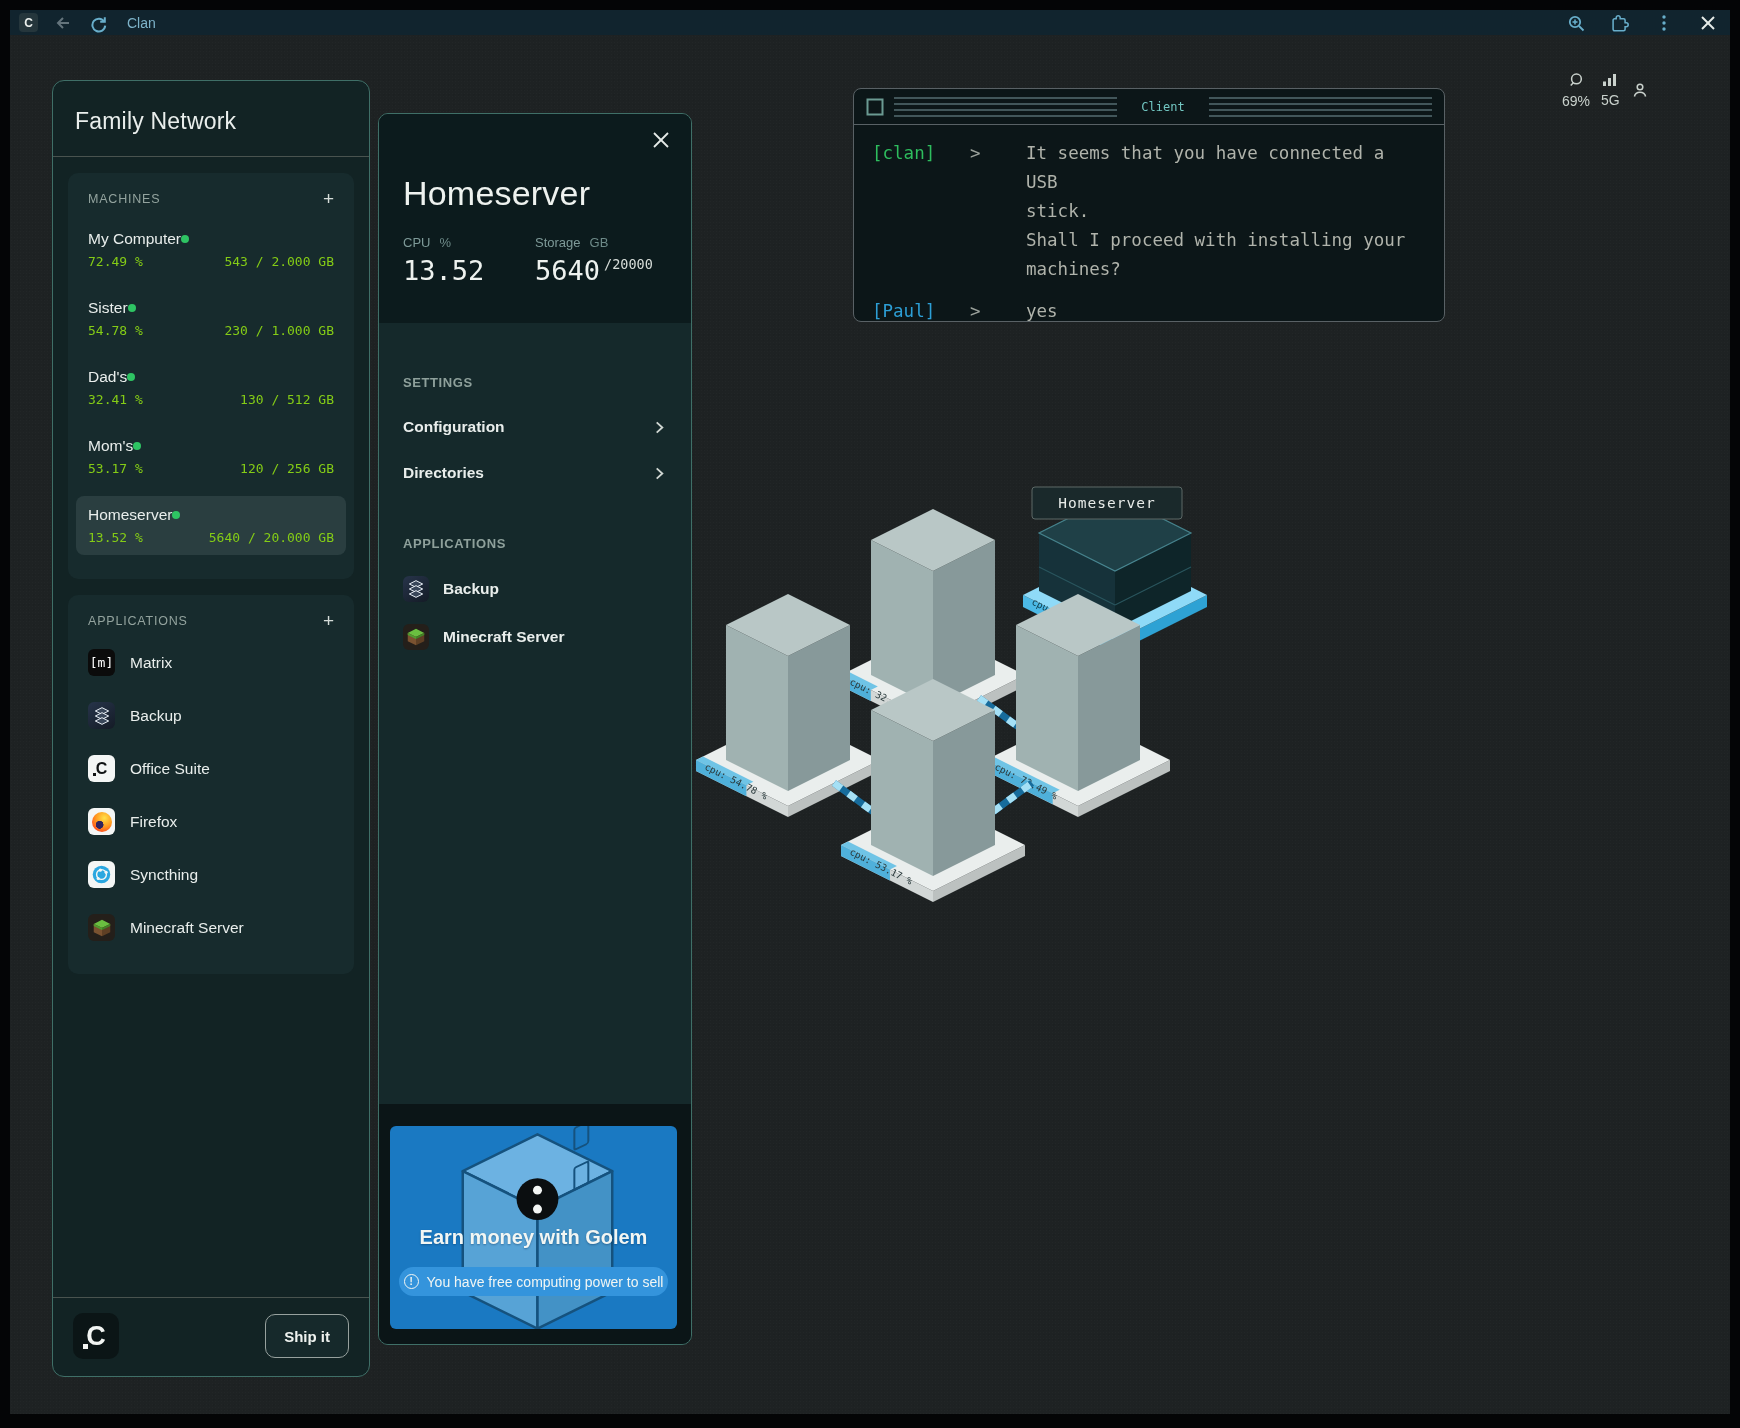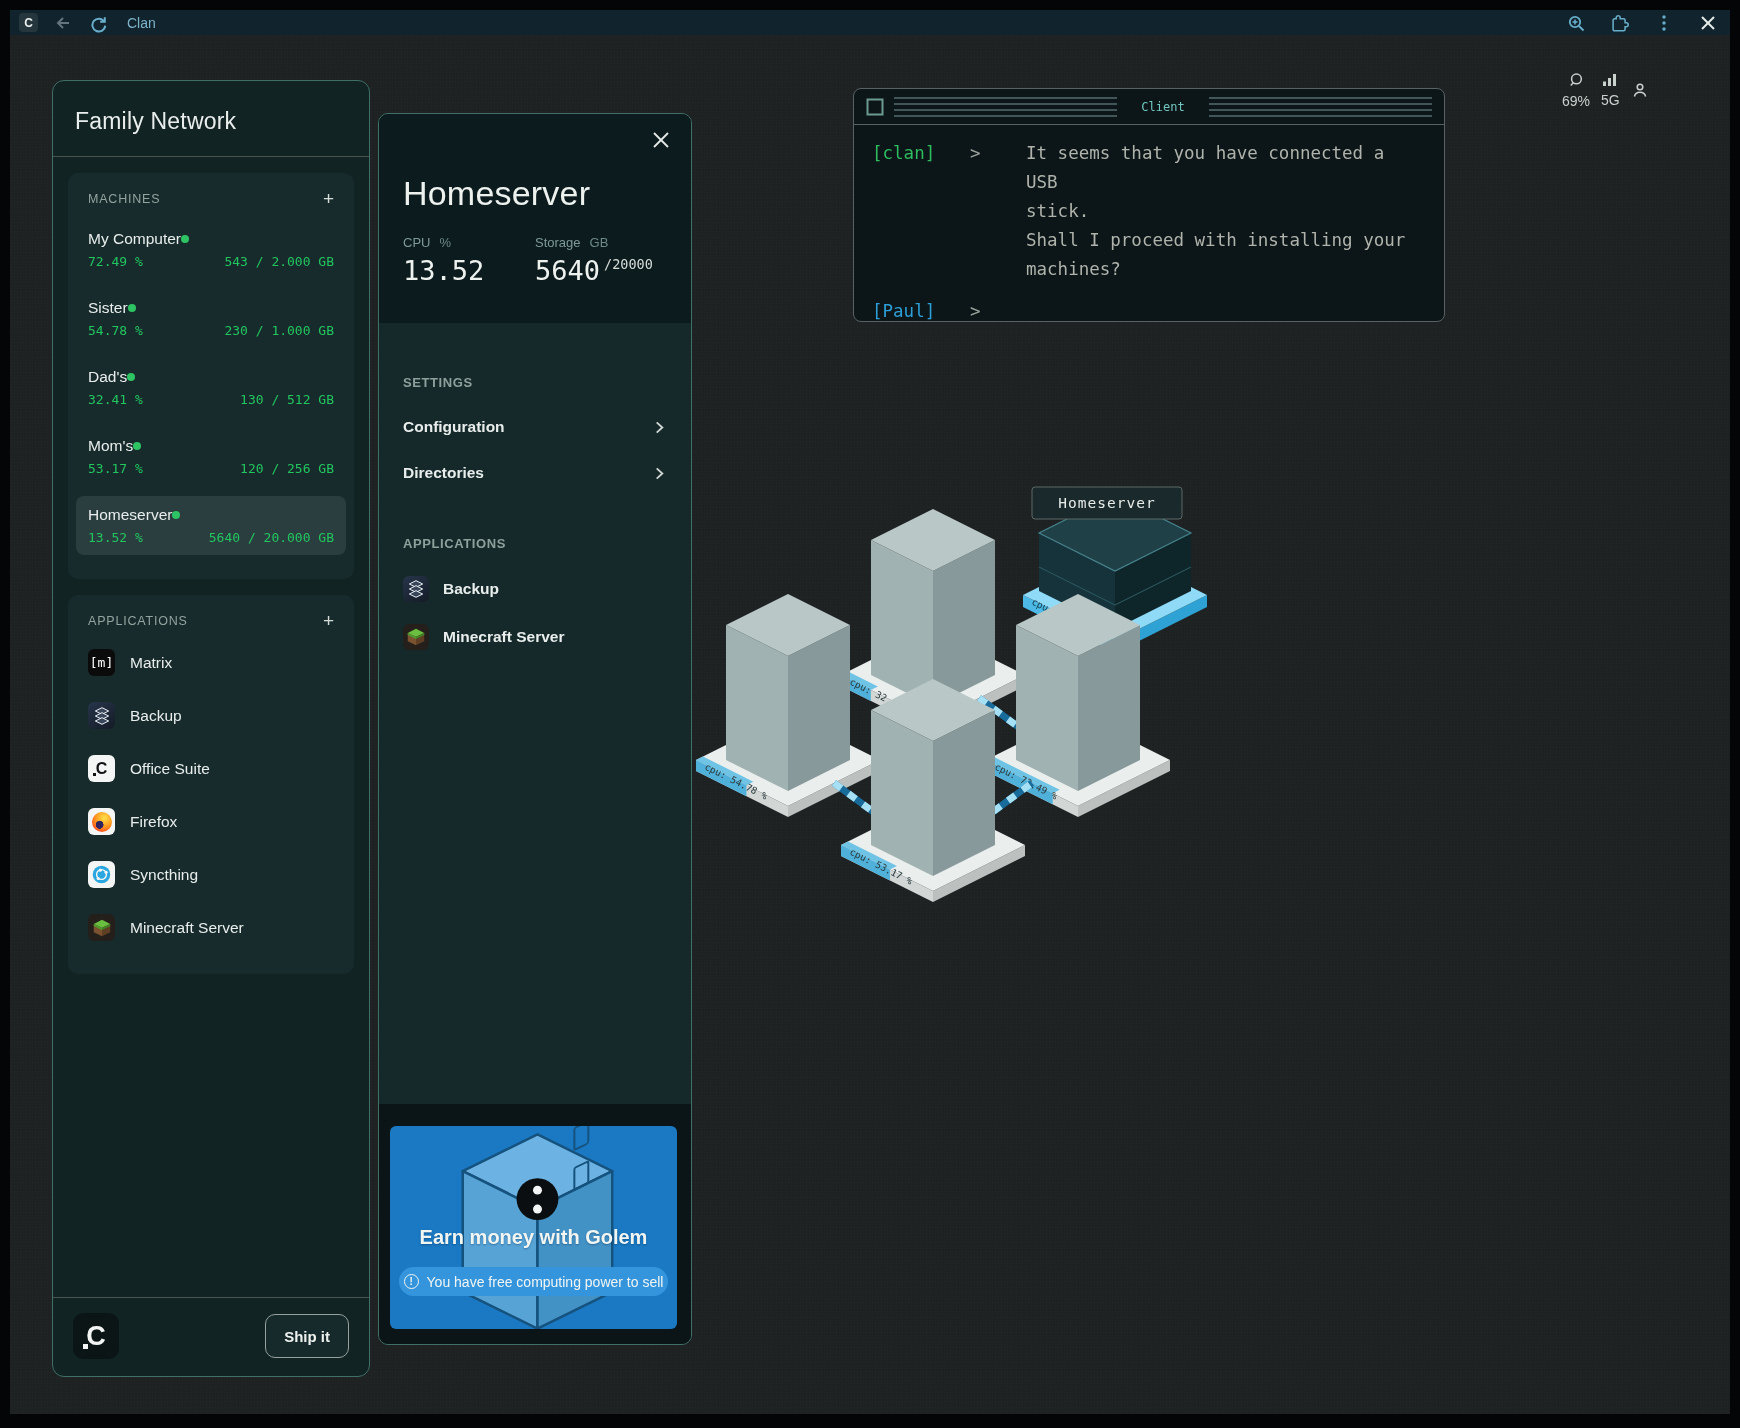--- a/index.html
+++ b/index.html
@@ -40,21 +40,21 @@
   .sb-card-head { display:flex; align-items:center; justify-content:space-between;
     padding:0 12px; margin-bottom:12px; }
   .sb-card-label { color:#93a39e; font-size:12.5px; letter-spacing:.8px; }
   .plus-btn { color:#d5dcd8; font-size:19px; font-weight:300; line-height:1; cursor:default; }
   .machine-item { padding:10px 12px; border-radius:8px; margin-bottom:10px; }
   .machine-item.selected { background:#2a3e40; }
   .mi-row1 { display:flex; align-items:center; }
   .mi-name { color:#e9eeec; font-size:15.5px; }
   .mi-dot { width:8px; height:8px; border-radius:50%; background:#2ec463; }
   .mi-row2 { display:flex; align-items:center; justify-content:space-between; margin-top:6px;
-    font-family:"DejaVu Sans Mono", monospace; font-size:13px; color:#22c55e; }
+    font-family:"DejaVu Sans Mono", monospace; font-size:13px; color:#84cc16; }
   .app-row { display:flex; align-items:center; gap:15px; padding:7px 12px; margin-bottom:12px; }
   .app-name { color:#e9eeec; font-size:15.5px; }
   .app-icon { width:27px; height:27px; border-radius:6px; position:relative; flex:0 0 27px;
     display:flex; align-items:center; justify-content:center; overflow:hidden; }
   .sb-footer { position:absolute; left:0; right:0; bottom:0; border-top:1px solid #49534f;
     padding:15px 20px 17px; display:flex; align-items:center; justify-content:space-between;
     border-radius:0 0 12px 12px; }
   .clan-logo-lg { width:46px; height:46px; background:#0b1516; border-radius:10px;
     position:relative; display:flex; align-items:center; justify-content:center; }
   .clan-logo-lg .c-glyph { color:#f2f5f3; font-weight:bold; font-size:27px; }
@@ -538,17 +538,18 @@
     </div>
     <div class="term-body" id="term-body">
         <div class="term-msg">
           <span class="term-speaker" style="color: rgb(46, 189, 94);">[clan]</span>
           <span class="term-prompt">&gt;</span>
           <span>It seems that you have connected a USB<br>stick.<br>Shall I proceed with installing your<br>machines?</span>
         </div>
         <div class="term-msg">
           <span class="term-speaker" style="color: rgb(45, 159, 214);">[Paul]</span>
           <span class="term-prompt">&gt;</span>
+          <span>yes</span>
         </div>
       </div>
   </div>
 
 </div>
 
 </body></html>

